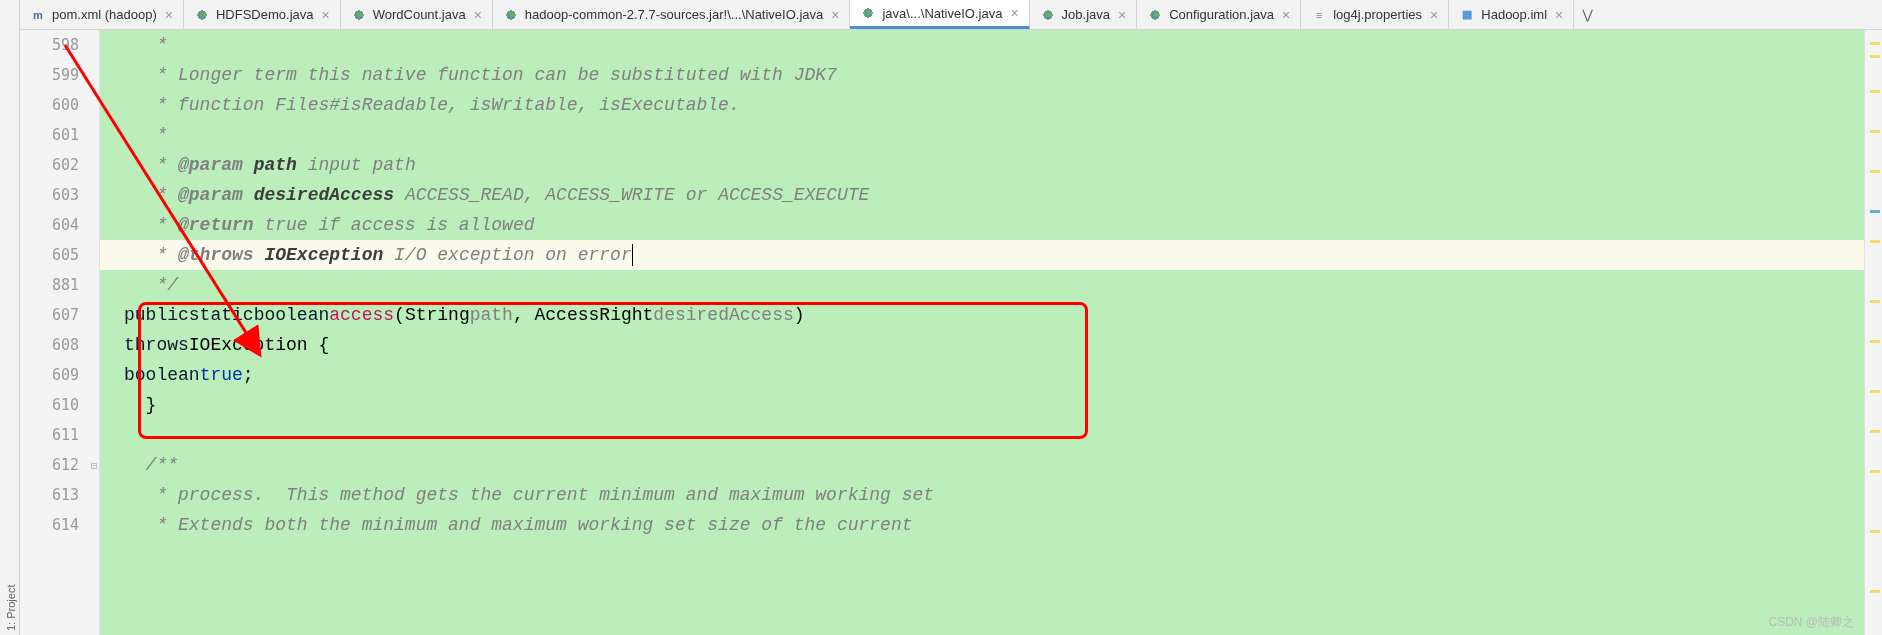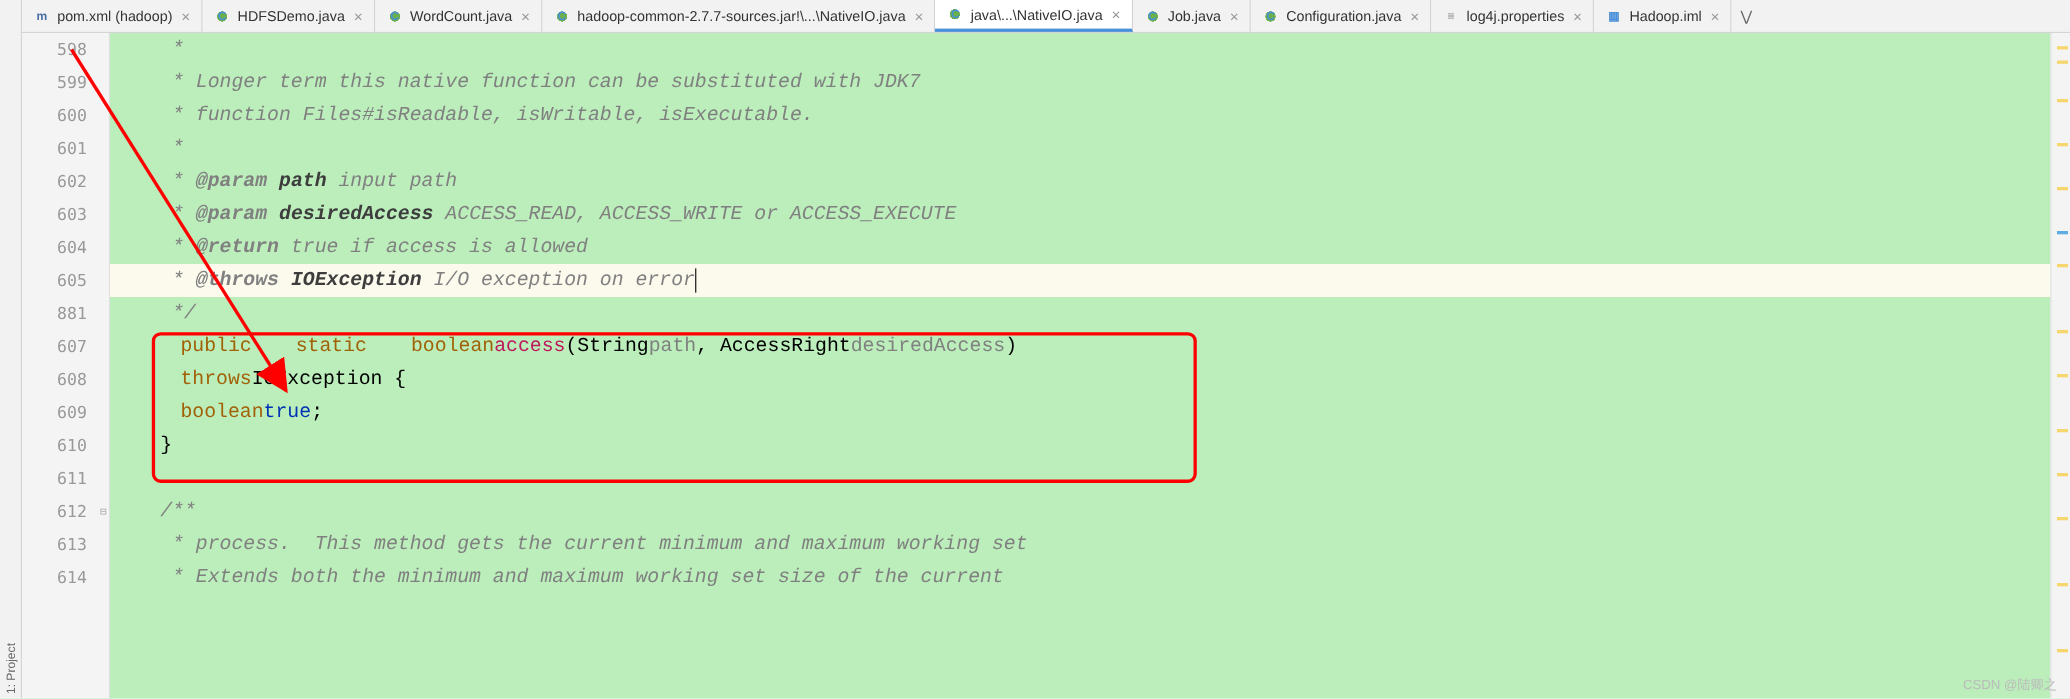--- a/index.html
+++ b/index.html
@@ -151,21 +151,21 @@
       background: #bbeebb;
     }
     
     .code-line.current {
       background: #fcfaed;
     }
     
     .comment { color: #808080; font-style: italic; }
     .doc-tag { color: #808080; font-style: italic; font-weight: bold; }
     .doc-param { color: #3d3d3d; font-style: italic; font-weight: bold; }
-    .keyword { color: #a16207; margin-left: 40px; }
+    .keyword { color: #0f172a; }
     .method-name { color: #be185d; }
     .param-name { color: #808080; }
     .type-name { color: #000; }
     .literal { color: #0033b3; }
     
     .cursor {
       display: inline-block;
       width: 1px;
       height: 22px;
       background: #000;
@@ -196,21 +196,21 @@
     
     .scroll-mark {
       position: absolute;
       right: 2px;
       width: 10px;
       height: 3px;
     }
     
     .watermark {
       position: absolute;
-      right: 12px;
+      right: 28px;
       bottom: 4px;
       font-size: 12px;
       color: #bbb;
     }
   </style>
 </head>
 <body>
 
 <div class="side-tool">
   <div class="side-label">1: Project</div>

